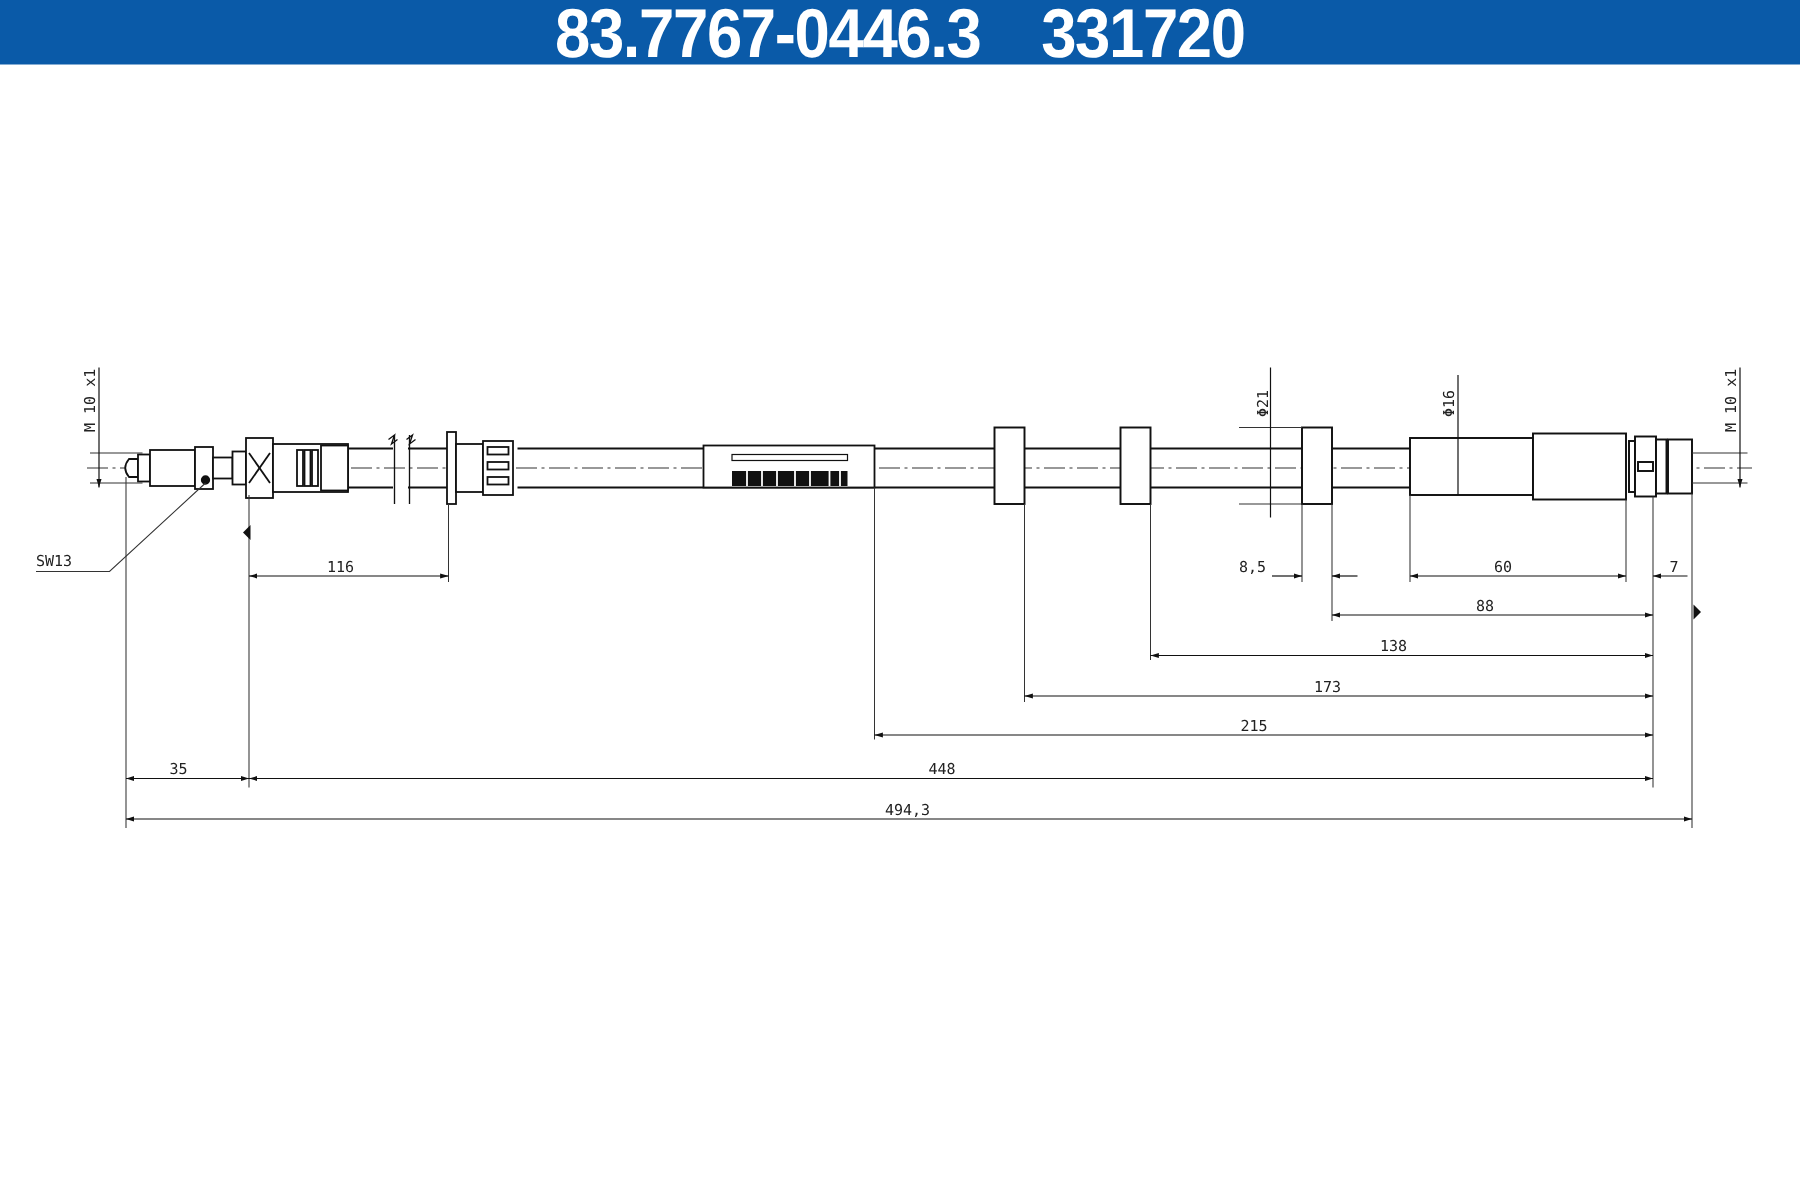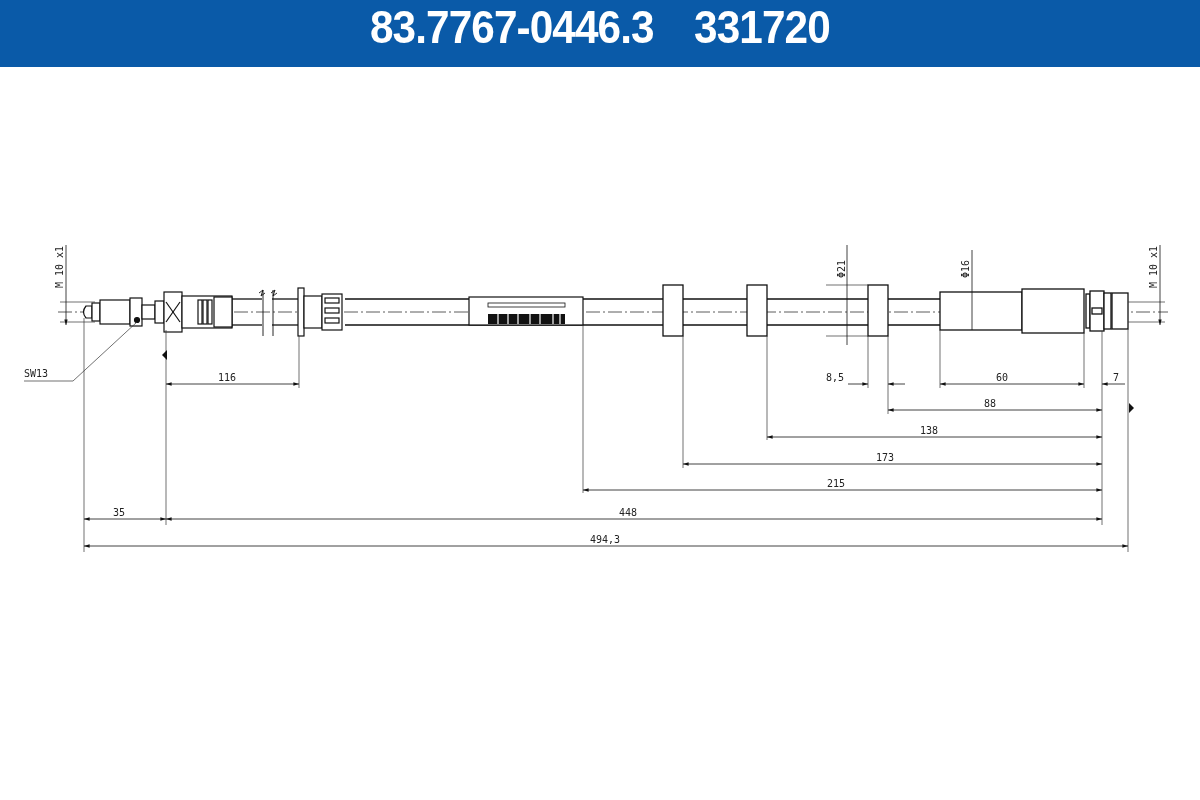--- a/index.html
+++ b/index.html
@@ -1,17 +1,17 @@
 <!DOCTYPE html>
 <html><head>
 <meta charset="utf-8">
 <style>
   html, body { margin: 0; padding: 0; background: #ffffff; }
   body { width: 1200px; height: 800px; position: relative; overflow: hidden; font-family: "Liberation Sans", sans-serif; }
-  .header { position: absolute; left: 0; top: 0; width: 1200px; height: 67px; background: #0a5aa8; display: flex; align-items: flex-start; justify-content: center; }
+  .header { position: absolute; left: 0; top: 0; width: 1200px; height: 43px; background: #0a5aa8; display: flex; align-items: center; justify-content: center; }
   .header .title { color: #ffffff; font-family: "Liberation Sans", sans-serif; font-weight: bold; font-size: 46px; letter-spacing: -1px; transform: scaleX(0.92); white-space: pre; }
   .header .title span { margin: 0 22px; }
   svg.drawing { position: absolute; left: 0; top: 0; }
   .dim { font-family: "DejaVu Sans Mono", monospace; font-size: 10px; fill: #222; }
 </style>
 </head>
 <body>
 
 <div class="header">
   <div class="title"><span>83.7767-0446.3</span><span>331720</span></div>

